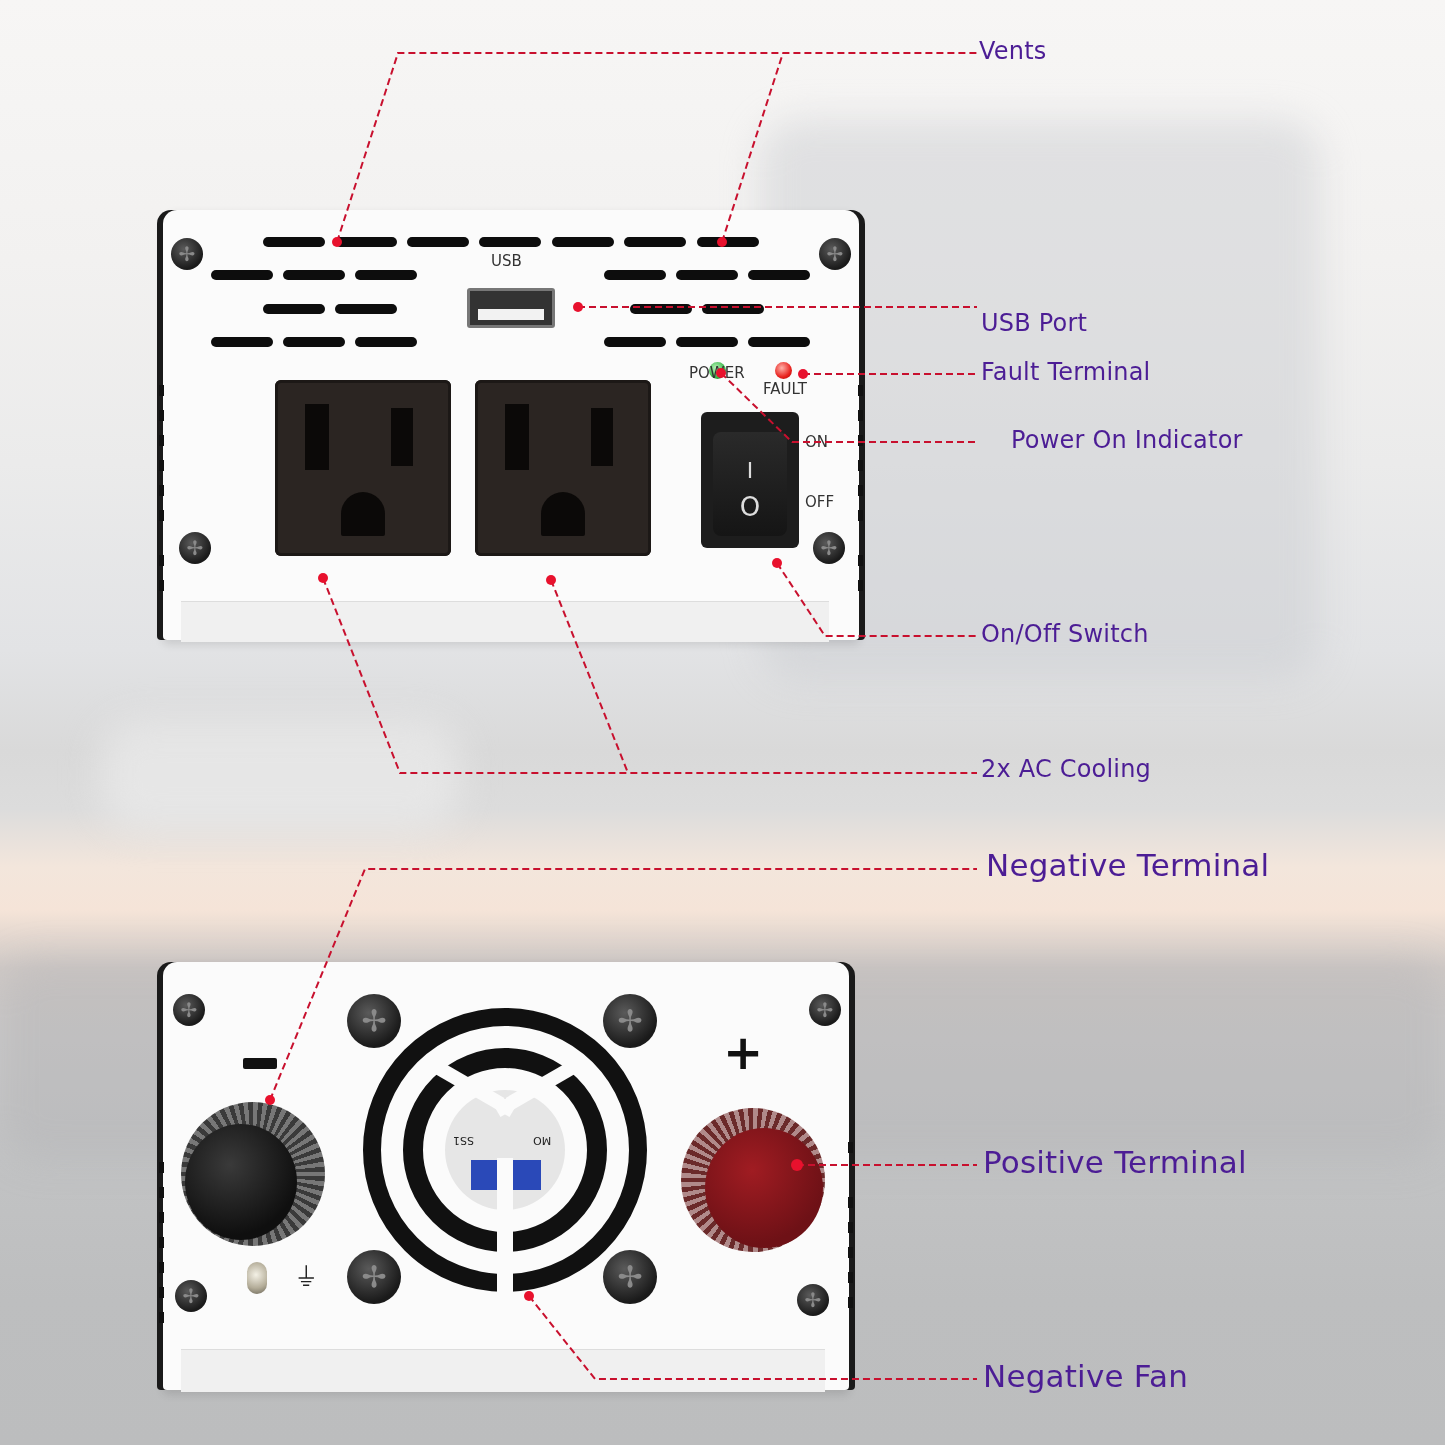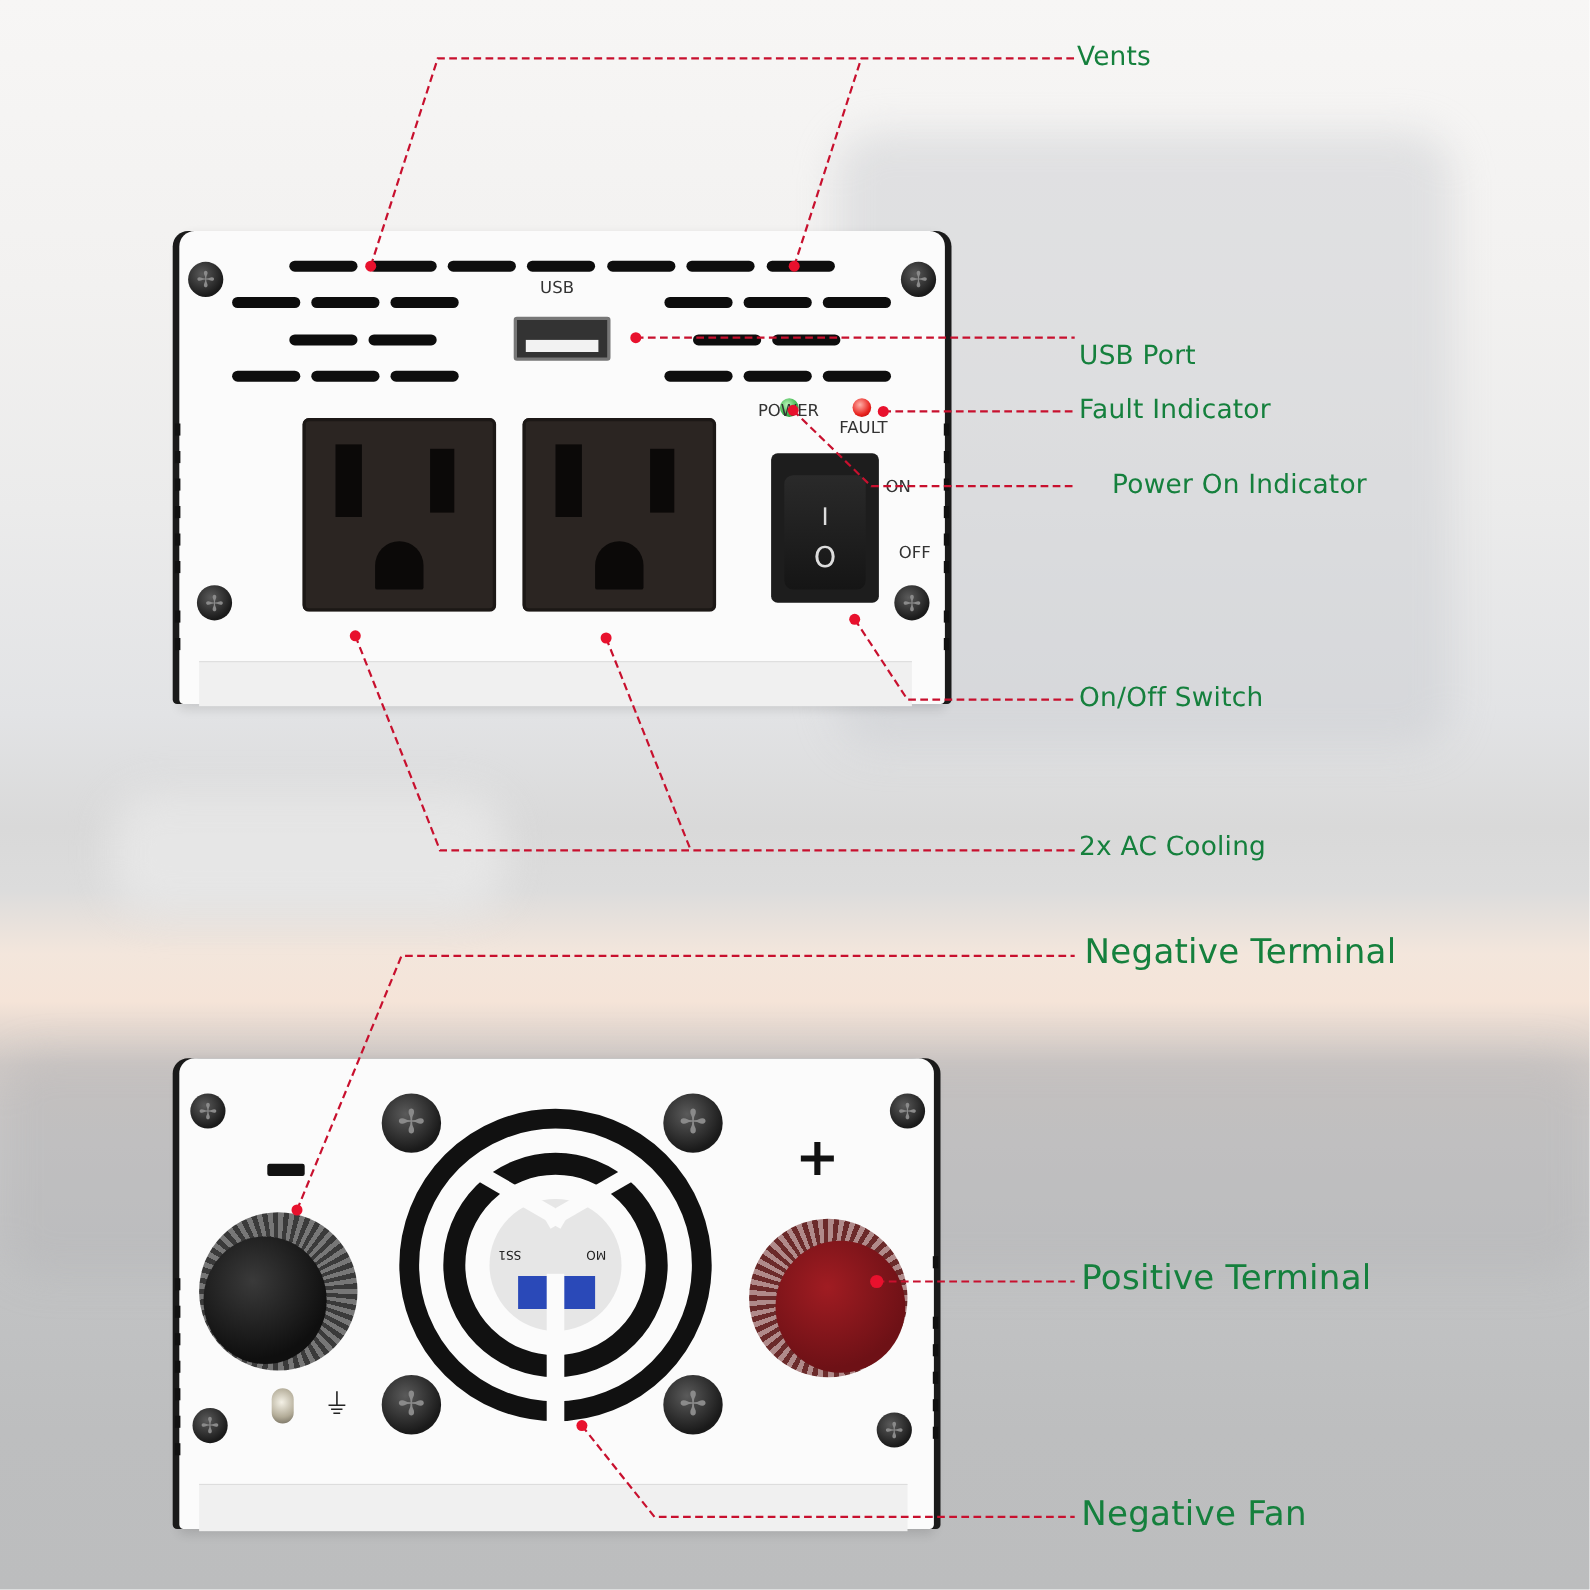--- a/index.html
+++ b/index.html
@@ -10,21 +10,21 @@
       #f7f6f5 0%, #f2f1f0 18%, #ebebeb 32%, #e2e3e5 45%,
       #d9d9d9 52%, #dcdcdc 56%, #f3e6dc 60%, #f5e4d8 63%,
       #cfc9c6 67%, #c9c8c8 72%, #c2c3c4 80%, #bdbebf 90%, #bcbdbe 100%);
   }
   .stage { position: absolute; inset: 0; }
   .bg-blob { position: absolute; border-radius: 40px; filter: blur(18px); }
 
   .callouts { position: absolute; inset: 0; width: 1445px; height: 1445px; }
 
   .label {
-    position: absolute; color: #15803d; white-space: nowrap;
+    position: absolute; color: #4c1d95; white-space: nowrap;
     font-family: "DejaVu Sans", sans-serif; letter-spacing: 0.2px; text-align: center;
   }
   .label.sm { font-size: 24px; }
   .label.lg { font-size: 31px; }
 
   
   .panel {
     position: absolute; background: #fbfbfb;
     border-radius: 14px 14px 4px 4px;
     box-shadow: -6px 0 0 #1a1a1a, 6px 0 0 #1a1a1a, 0 4px 10px rgba(0,0,0,0.12);
@@ -155,21 +155,21 @@
       <div class="ground-hole" style="left:66px;top:112px;"></div>
     </div>
 
     <div class="rocker" style="left:538px;top:202px;">
       <div class="inner">
         <div style="position:absolute;top:26px;left:0;right:0;font-size:22px;">I</div>
         <div style="position:absolute;top:60px;left:0;right:0;font-size:26px;">O</div>
       </div>
     </div>
     <span class="small-print" style="left:642px;top:223px;">ON</span>
-    <span class="small-print" style="left:642px;top:283px;margin-left:12px;">OFF</span>
+    <span class="small-print" style="left:642px;top:283px;">OFF</span>
 
     <div style="position:absolute;left:18px;right:30px;bottom:-2px;height:40px;background:#f0f0f0;border-top:1px solid #ddd;"></div>
   </div>
 
   <div class="panel" style="left:163px;top:962px;width:686px;height:428px;">
 
     <div>
       <div class="side-slot" style="left:-4px;top:200px;"></div>
       <div class="side-slot" style="left:-4px;top:225px;"></div>
       <div class="side-slot" style="left:-4px;top:250px;"></div>
@@ -261,21 +261,21 @@
       <circle cx="323" cy="578" r="5"></circle>
       <circle cx="551" cy="580" r="5"></circle>
       <circle cx="270" cy="1100" r="5"></circle>
       <circle cx="797" cy="1165" r="6"></circle>
       <circle cx="529" cy="1296" r="5"></circle>
     </g>
   </svg>
 
   <span class="label sm" style="left:979px;top:37px;">Vents</span>
   <span class="label sm" style="left:981px;top:309px;">USB Port</span>
-  <span class="label sm" style="left:981px;top:358px;">Fault Indicator</span>
+  <span class="label sm" style="left:981px;top:358px;">Fault Terminal</span>
   <span class="label sm" style="left:981px;top:426px;margin-left:30px;">Power On Indicator</span>
   <span class="label sm" style="left:981px;top:620px;">On/Off Switch</span>
   <span class="label sm" style="left:981px;top:755px;">2x AC Cooling</span>
   <span class="label lg" style="left:983px;top:1144px;">Positive Terminal</span>
   <span class="label lg" style="left:986px;top:847px;">Negative Terminal</span>
   <span class="label lg" style="left:983px;top:1358px;">Negative Fan</span>
 
 </div>
 
 </body></html>

